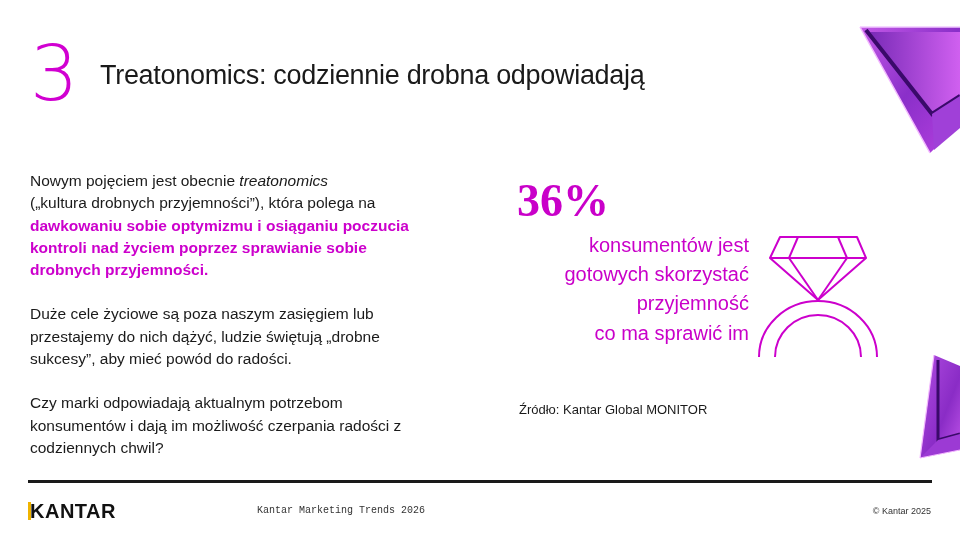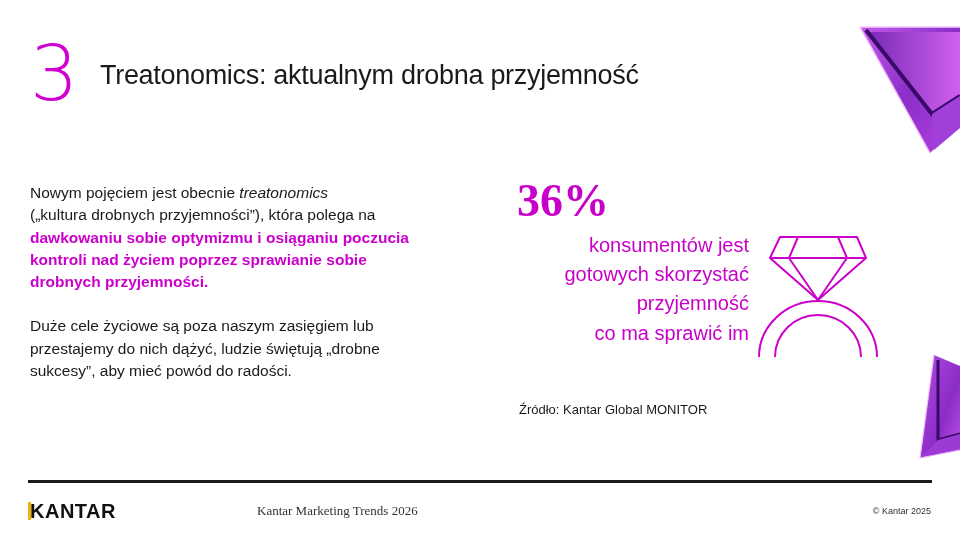--- a/index.html
+++ b/index.html
@@ -40,21 +40,21 @@
       position: absolute;
       left: 30px;
       top: 166px;
       width: 400px;
       font-size: 15.5px;
       line-height: 22.3px;
       color: #1a1a1a;
       font-family: "Liberation Sans", sans-serif;
     }
     .body-text p {
-      margin: 16px 0 22px 0;
+      margin: 4px 0 22px 0;
     }
     .body-text .hl {
       color: #cc00cc;
       font-weight: bold;
     }
     .body-text em {
       font-style: italic;
     }
     .stat-value {
       position: absolute;
@@ -135,48 +135,49 @@
       font-weight: bold;
       letter-spacing: 0.5px;
       color: #111;
       line-height: 22px;
       margin-left: -1px;
     }
     .footer-center {
       position: absolute;
       left: 257px;
       top: 506px;
-      font-size: 13px;
+      font-size: 10px;
       line-height: 10px;
       color: #333;
-      font-family: Liberation Serif, serif;
+      font-family: Liberation Mono, monospace;
     }
     .footer-right {
       position: absolute;
       right: 29px;
       top: 505px;
       font-size: 9px;
       line-height: 12px;
       color: #333;
       font-family: "Liberation Sans", sans-serif;
     }
   </style>
 </head>
 <body>
 
 <div class="slide-number">3</div>
-<div class="slide-title">Treatonomics: aktualnym drobna przyjemność</div>
+<div class="slide-title">Treatonomics: codziennie drobna odpowiadają</div>
 
 <div class="body-text">
   <p>
     <span>Nowym pojęciem jest obecnie </span><em>treatonomics</em><br>
     <span>(„kultura drobnych przyjemności”), która polega na</span><br>
     <span class="hl">dawkowaniu sobie optymizmu i osiąganiu poczucia kontroli nad życiem poprzez sprawianie sobie drobnych przyjemności.</span>
   </p>
   <p>Duże cele życiowe są poza naszym zasięgiem lub przestajemy do nich dążyć, ludzie świętują „drobne sukcesy”, aby mieć powód do radości.</p>
+  <p>Czy marki odpowiadają aktualnym potrzebom konsumentów i dają im możliwość czerpania radości z codziennych chwil?</p>
 </div>
 
 <div class="stat-value">36%</div>
 <div class="stat-desc">
   <span>konsumentów jest</span>
   <span>gotowych skorzystać</span>
   <span>przyjemność</span>
   <span>co ma sprawić im</span>
 </div>
 <div class="source">Źródło: Kantar Global MONITOR</div>

